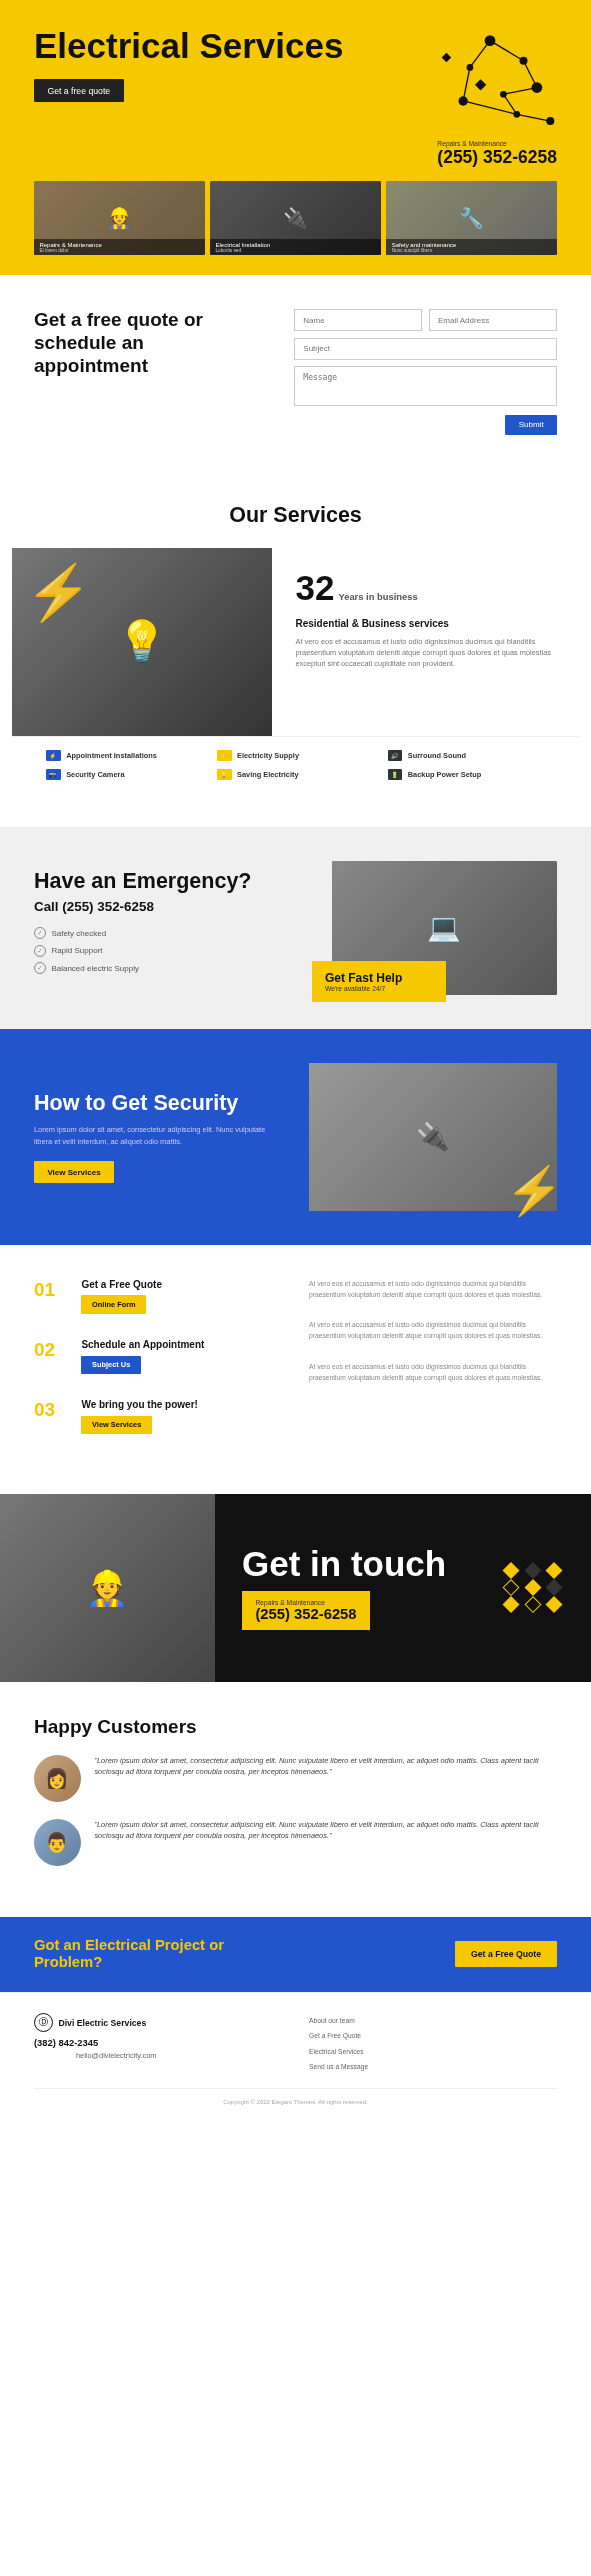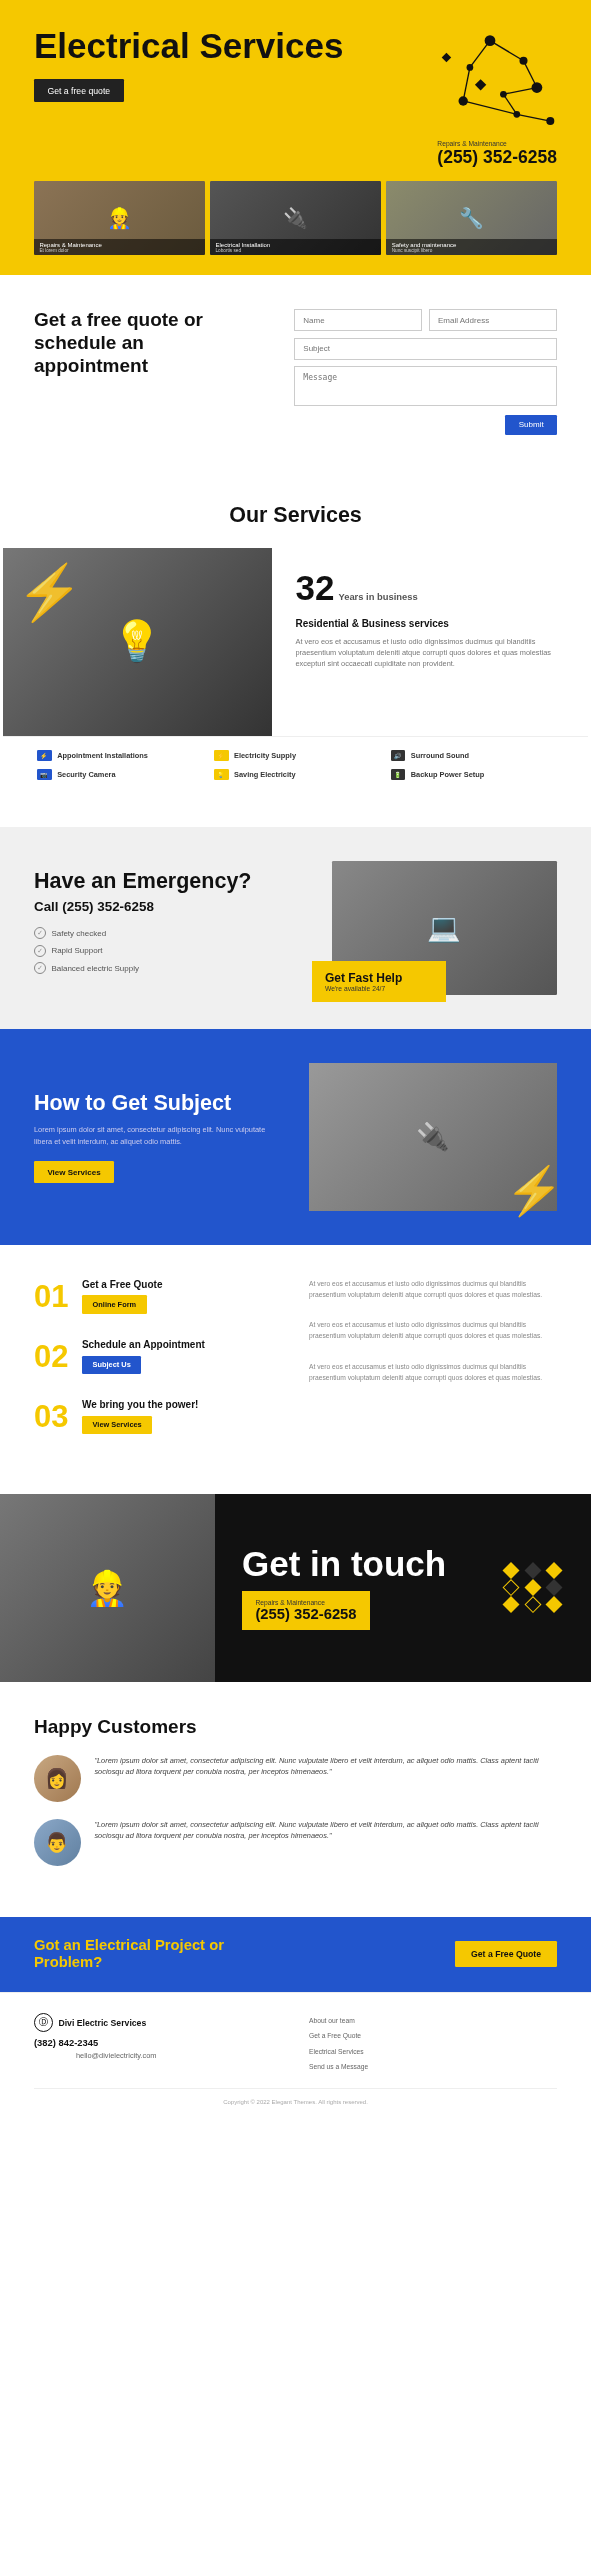--- a/index.html
+++ b/index.html
@@ -126,21 +126,21 @@
       color: #fff;
       border: none;
       padding: 5.4px 13.4px;
       font-size: 8px;
       cursor: pointer;
       float: right;
       border-radius: 1.3px;
     }
 
     
-    .services-section { padding: 34px 3px; background: #fff; }
+    .services-section { padding: 34px 12px; background: #fff; }
     .section-title {
       text-align: center;
       font-size: 21.5px;
       font-weight: 900;
       color: #111;
       margin-bottom: 20px;
     }
     .services-main {
       display: flex;
       gap: 0;
@@ -330,21 +330,21 @@
       gap: 27px;
     }
     .steps-left { flex: 1; }
     .step-item {
       display: flex;
       gap: 13.4px;
       margin-bottom: 20px;
       align-items: flex-start;
     }
     .step-number {
-      font-size: 31px;
+      font-size: 19px;
       font-weight: 900;
       color: #f5c800;
       min-width: 34px;
     }
     .step-content { flex: 1; }
     .step-title { font-size: 10px; font-weight: 700; color: #111; margin-bottom: 5.4px; }
     .step-btn {
       padding: 4.7px 10.7px;
       font-size: 7.4px;
       font-weight: 700;
@@ -672,21 +672,21 @@
     <div class="emergency-img">💻</div>
     <div class="fast-help-banner">
       <div class="fast-help-title">Get Fast Help</div>
       <div class="fast-help-sub">We're available 24/7</div>
     </div>
   </div>
 </section>
 
 <section class="howto-section">
   <div class="howto-left">
-    <h2 class="howto-heading">How to Get Subject</h2>
+    <h2 class="howto-heading">How to Get Security</h2>
     <p class="howto-desc">Lorem ipsum dolor sit amet, consectetur adipiscing elit. Nunc vulputate libera et velit interdum, ac aliquet odio mattis.</p>
     <button class="howto-btn">View Services</button>
   </div>
   <div class="howto-right">
     <div class="howto-img">🔌</div>
     <div class="howto-lightning">⚡</div>
   </div>
 </section>
 
 <section class="steps-section">

